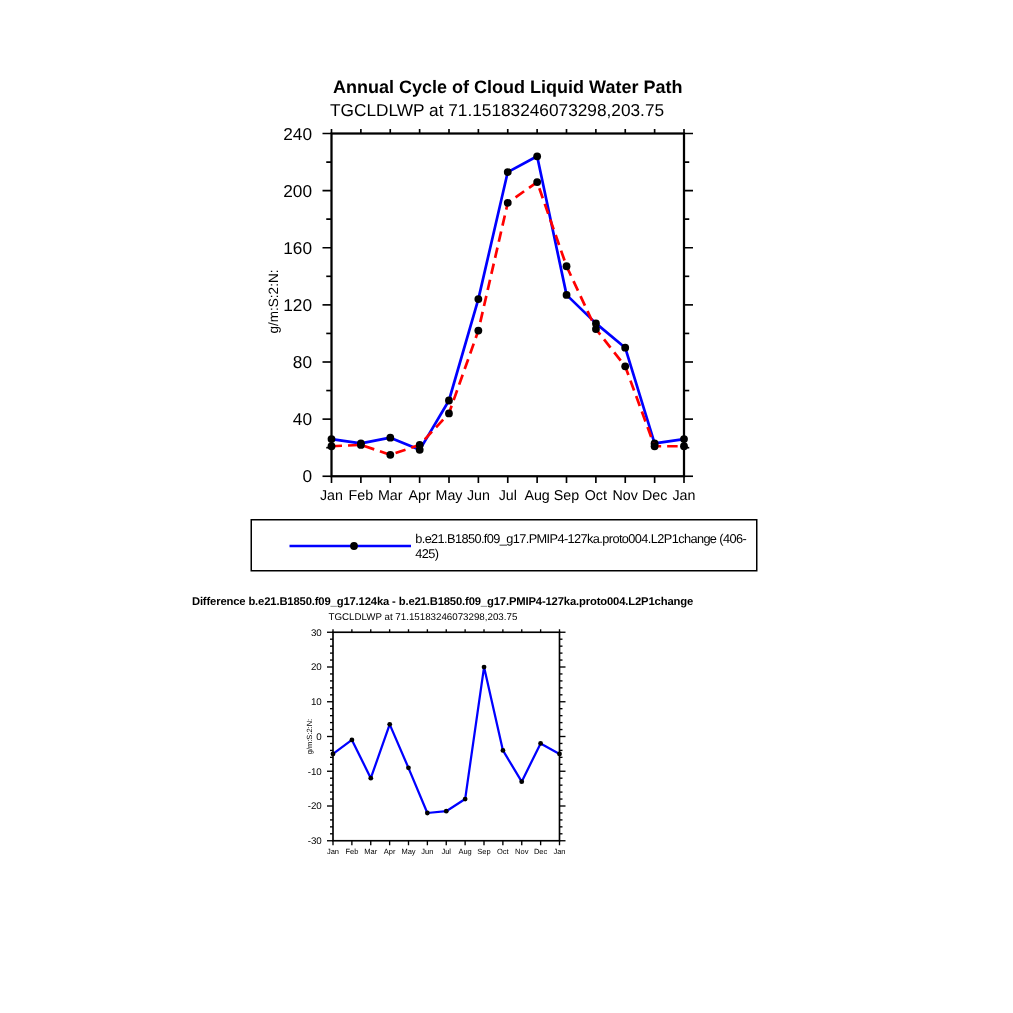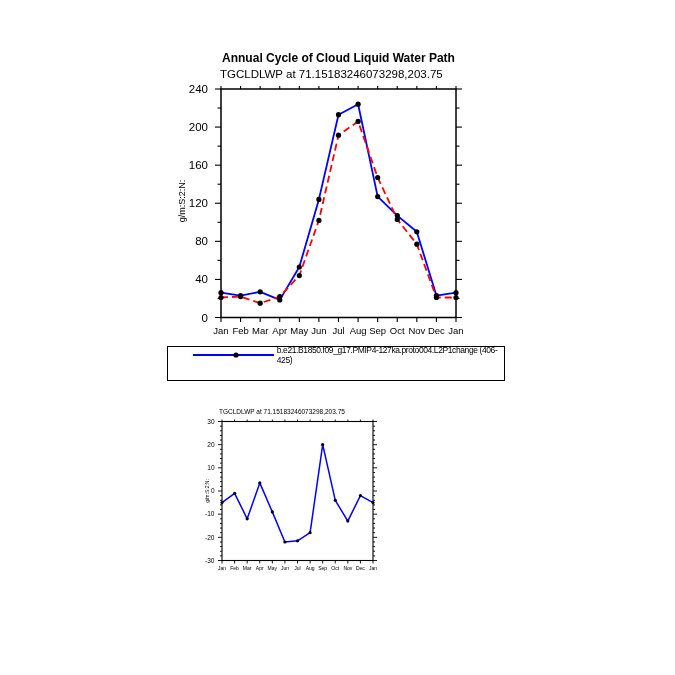--- a/index.html
+++ b/index.html
@@ -4,21 +4,21 @@
 <style>
   html,body{margin:0;padding:0;background:#ffffff;}
   .canvas{position:relative;width:675px;height:675px;background:#ffffff;overflow:hidden;
           font-family:"Liberation Sans",sans-serif;color:#000;margin-top:44px;}
   .abs{position:absolute;white-space:nowrap;}
   #main-title{left:221px;top:7px;width:235px;text-align:center;font-size:12px;font-weight:bold;}
   #main-subtitle{left:220px;top:24px;font-size:11.5px;}
   #main-ylabel{left:182px;top:157px;transform:translate(-50%,-50%) rotate(-90deg);font-size:9px;}
   #charts-svg{position:absolute;left:0;top:0;}
   #legend{position:absolute;left:167px;top:302px;width:338px;height:35px;border:1.2px solid #000;
-          box-sizing:border-box;display:flex;flex-direction:column;justify-content:flex-start;padding-left:23px;}
+          box-sizing:border-box;display:flex;flex-direction:column;justify-content:center;padding-left:23px;}
   .legend-row{display:flex;align-items:center;height:16px;}
   .legend-label{font-size:8.5px;letter-spacing:-0.4px;margin-left:3px;}
   #diff-title{left:115px;top:352px;width:360px;text-align:center;font-size:7.5px;font-weight:bold;letter-spacing:-0.1px;}
   #diff-subtitle{left:219px;top:364px;font-size:6.5px;}
   #diff-ylabel{left:207px;top:447px;transform:translate(-50%,-50%) rotate(-90deg);font-size:5px;}
   svg text{font-family:"Liberation Sans",sans-serif;}
 </style>
 </head>
 <body>
 
@@ -278,18 +278,19 @@
   <div id="legend">
     <div class="legend-row">
       <svg width="86" height="12">
         <line x1="2" y1="6" x2="84" y2="6" stroke="#0000ff" stroke-width="1.8"></line>
         <circle cx="45" cy="6" r="2.6" fill="#000000"></circle>
       </svg>
       <span class="legend-label">b.e21.B1850.f09_g17.PMIP4-127ka.proto004.L2P1change (406-425)</span>
     </div>
   </div>
 
+  <div id="diff-title" class="abs">Difference b.e21.B1850.f09_g17.124ka - b.e21.B1850.f09_g17.PMIP4-127ka.proto004.L2P1change</div>
 
   <div id="diff-subtitle" class="abs">TGCLDLWP at 71.15183246073298,203.75</div>
 
   <div id="diff-ylabel" class="abs">g/m:S:2:N:</div>
 
 </div>
 
 </body></html>

